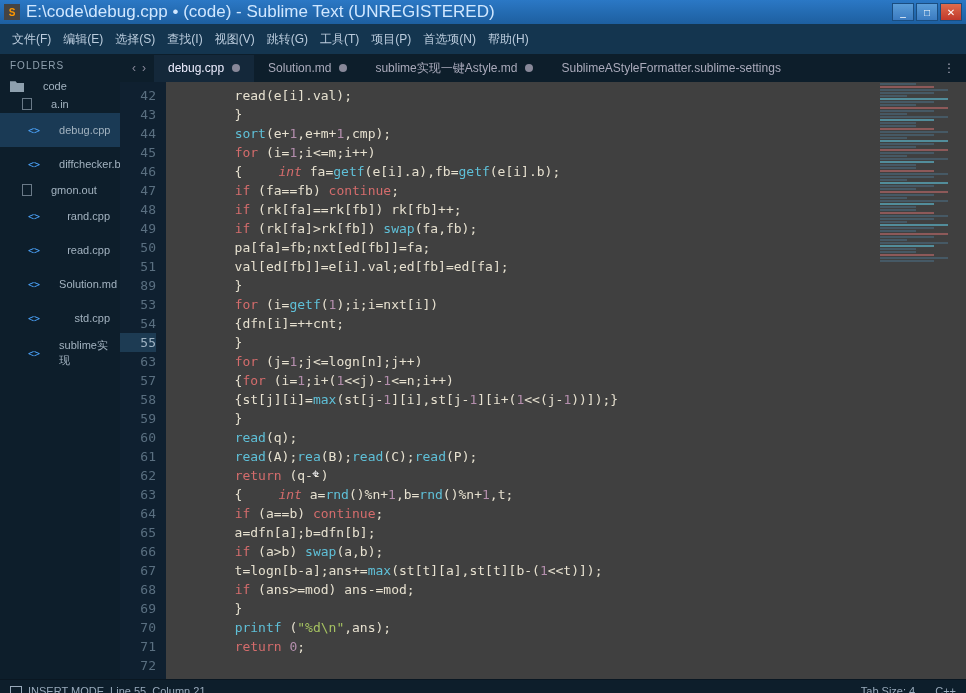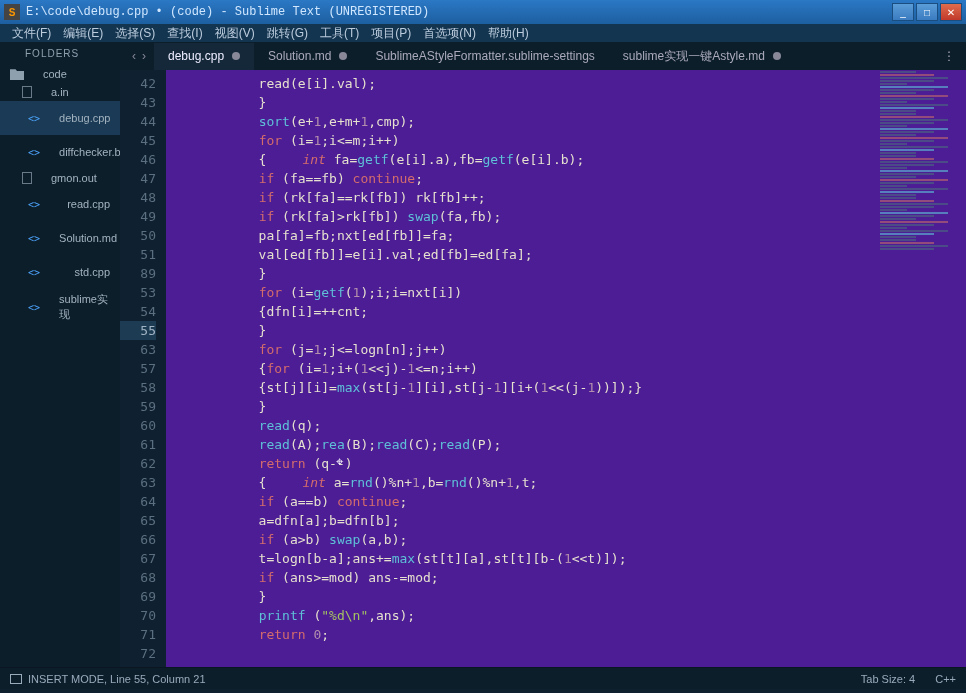--- a/index.html
+++ b/index.html
@@ -1,56 +1,56 @@
 <!DOCTYPE html>
 <html><head>
 <meta charset="utf-8">
 <style>
 * { margin: 0; padding: 0; box-sizing: border-box; }
 body { font-family: "Microsoft YaHei", sans-serif; font-size: 12px; background: #0e1f2d; color: #ccc; width: 966px; height: 693px; overflow: hidden; }
 
 
 .titlebar { height: 24px; background: linear-gradient(#2b78c5, #1d5fa0); display: flex; align-items: center; padding: 0 4px; color: #fff; }
 .titlebar .app-icon { width: 16px; height: 16px; background: #444; margin-right: 6px; display: flex; align-items: center; justify-content: center; font-size: 10px; color: #ff9800; font-weight: bold; }
-.titlebar .title { flex: 1; font-size: 12px; color: #d0e7ff; font-family: Liberation Mono, monospace; }
+.titlebar .title { flex: 1; font-size: 17px; color: #d0e7ff; }
 .winbtns { display: flex; gap: 2px; }
 .winbtn { width: 22px; height: 18px; background: linear-gradient(#5a9dd8,#3b7bc0); border: 1px solid #1a4d80; display: flex; align-items: center; justify-content: center; color: #fff; font-size: 10px; cursor: pointer; }
 .winbtn.close { background: linear-gradient(#e06c4c,#c0392b); }
 
 
-.menubar { height: 18px; background: #14354f; display: flex; align-items: center; padding: 0 6px; color: #bcd; font-size: 12px; }
+.menubar { height: 30px; background: #14354f; display: flex; align-items: center; padding: 0 6px; color: #bcd; font-size: 12px; }
 .menu-item { padding: 2px 6px; cursor: pointer; }
 
 
 .main { display: flex; height: 625px; }
 
 
 .sidebar { width: 120px; background: #0d1e2b; color: #a3b3c0; font-size: 11px; }
-.sidebar-header { padding: 6px 10px; font-size: 10px; letter-spacing: 1px; color: #8fa0ae; margin-left: 15px; }
+.sidebar-header { padding: 6px 10px; font-size: 10px; letter-spacing: 1px; color: #8fa0ae; }
 .sidebar-item { padding: 3px 10px 3px 22px; display: flex; align-items: center; gap: 19px; cursor: pointer; }
 .sidebar-item.root { padding-left: 10px; }
 .sidebar-item.active { background: #1a3a55; }
 .sidebar-item .ficon { width: 14px; height: 12px; display: inline-block; }
 .ficon.folder { background: #8ea0ae; clip-path: polygon(0 10%, 40% 10%, 50% 25%, 100% 25%, 100% 100%, 0 100%); }
 .ficon.file { border: 1px solid #6a7a88; width: 10px; height: 12px; }
 .ficon.code::before { content: "<>"; color: #4da6ff; font-size: 10px; }
 .ficon.code { border: none; width: auto; height: auto; }
 
 
 .editor-col { flex: 1; display: flex; flex-direction: column; background: #0d1e2b; }
 .tabbar { height: 28px; display: flex; align-items: center; background: #0d1e2b; padding-left: 4px; }
 .tab-nav { display: flex; gap: 2px; padding: 0 6px; color: #889; }
 .tab-nav span { cursor: pointer; font-size: 12px; padding: 0 2px; }
 .tab { padding: 5px 14px; color: #aab; cursor: pointer; font-size: 12px; position: relative; display: flex; align-items: center; gap: 8px; }
 .tab.active { color: #eef; background: #14283a; }
 .tab .dot { width: 8px; height: 8px; border-radius: 50%; background: #889; display: inline-block; }
 .tabbar .more { margin-left: auto; margin-right: 10px; color: #aab; cursor: pointer; letter-spacing: 1px; }
 
 
-.editor-wrap { flex: 1; display: flex; background: #4c1d95; position: relative; gap: 24px; }
+.editor-wrap { flex: 1; display: flex; background: #404040; position: relative; }
 .gutter { width: 46px; background: #0f2030; text-align: right; padding: 4px 10px 4px 0; color: #5a6f80; font-family: Consolas, monospace; font-size: 13px; line-height: 19px; }
 .gutter .ln.hl { background: #1d3b53; color: #9fb3c3; }
 .code { flex: 1; padding: 4px 0 4px 6px; font-family: Consolas, monospace; font-size: 13px; line-height: 19px; white-space: pre; color: #e6e0cf; position: relative; }
 .code .line.hl { background: #13283c; display: block; }
 .code .cursor { position: absolute; color: #fff; pointer-events: none; }
 
 
 .kw { color: #d46c6c; margin-top: 44px; }
 .fn { color: #5fc0d8; }
 .num { color: #b48ead; }
@@ -118,20 +118,24 @@
           <span class="ficon code"></span>
           <span>debug.cpp</span>
         </div>
         <div class="sidebar-item">
           <span class="ficon code"></span>
           <span>diffchecker.b</span>
         </div>
         <div class="sidebar-item">
           <span class="ficon file"></span>
           <span>gmon.out</span>
+        </div>
+        <div class="sidebar-item">
+          <span class="ficon code"></span>
+          <span>rand.cpp</span>
         </div>
         <div class="sidebar-item">
           <span class="ficon code"></span>
           <span>read.cpp</span>
         </div>
         <div class="sidebar-item">
           <span class="ficon code"></span>
           <span>Solution.md</span>
         </div>
         <div class="sidebar-item">
@@ -154,25 +158,25 @@
       <div id="tabs-host" style="display:flex;flex:1">
           <div class="tab active">
             <span>debug.cpp</span>
             <span class="dot"></span>
           </div>
           <div class="tab">
             <span>Solution.md</span>
             <span class="dot"></span>
           </div>
           <div class="tab">
-            <span>SublimeAStyleFormatter.sublime-settings</span>
+            <span>sublime实现一键Astyle.md</span>
+            <span class="dot"></span>
           </div>
           <div class="tab">
-            <span>sublime实现一键Astyle.md</span>
-            <span class="dot"></span>
+            <span>SublimeAStyleFormatter.sublime-settings</span>
           </div>
         </div>
       <div class="more">⋮</div>
     </div>
 
     <div class="editor-wrap">
       <div class="gutter" id="gutter">
           <div class="ln">42</div>
           <div class="ln">43</div>
           <div class="ln">44</div>

